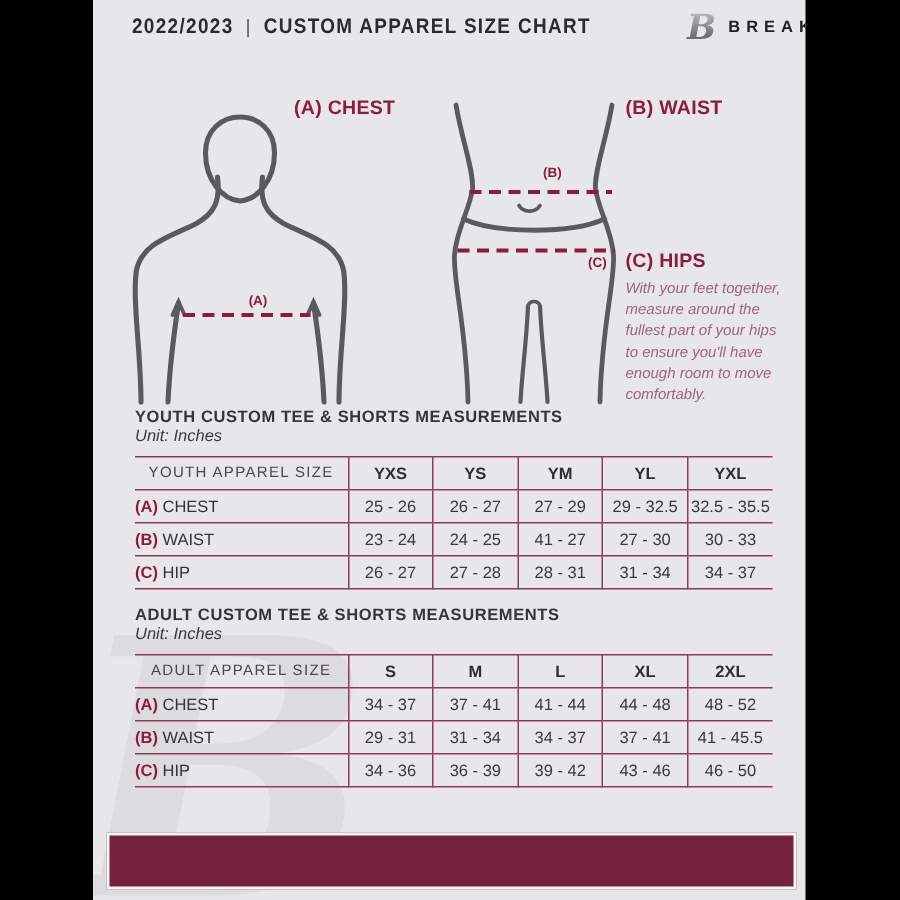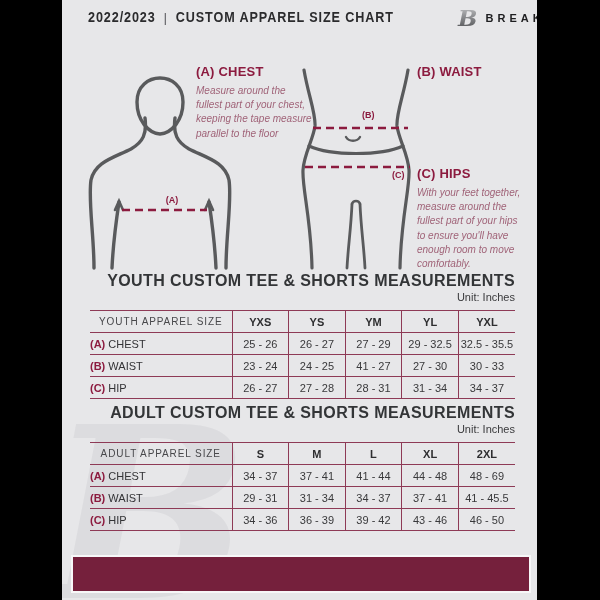--- a/index.html
+++ b/index.html
@@ -41,22 +41,22 @@
   #fig-lower{left:234px;top:58px;}
   .measure-label{position:absolute;font-weight:bold;font-size:9px;color:var(--maroon-bright);}
   #label-a{left:95px;top:195px;width:30px;text-align:center;}
   #label-b{left:300px;top:110px;}
   #label-c{left:330px;top:170px;}
 
   
   .table-block{position:absolute;left:28px;width:425px;z-index:2;}
   #youth-block{top:272px;}
   #adult-block{top:404px;}
-  .tbl-title{text-align:right;font-weight:bold;font-size:16px;letter-spacing:.4px;color:#333537;}
-  .tbl-unit{text-align:right;font-size:11px;color:#3a3a3c;margin-top:1px;}
+  .tbl-title{text-align:left;font-weight:bold;font-size:11px;letter-spacing:.4px;color:#333537;}
+  .tbl-unit{text-align:left;font-style:italic;font-size:11px;color:#3a3a3c;margin-top:1px;}
   table.size-table{border-collapse:collapse;width:425px;margin-top:7px;table-layout:fixed;background:transparent;}
   table.size-table col.c0{width:142px;}
   table.size-table th,table.size-table td{border:1px solid var(--maroon-border);height:21px;padding:0;}
   table.size-table tr > *:first-child{border-left:none;}
   table.size-table tr > *:last-child{border-right:none;}
   th.lbl-head{font-weight:normal;font-size:10px;letter-spacing:.9px;color:#48484b;text-align:center;padding-left:12px;}
   th.size-head{font-weight:bold;font-size:11px;color:#2e2e30;}
   td.row-label{text-align:left;padding-left:12px;font-size:11px;color:#333336;}
   td.row-label .pfx{color:var(--maroon-bright);font-weight:bold;}
   td.val{font-size:11px;color:var(--ink-soft);text-align:center;}
@@ -125,21 +125,20 @@
       </g>
       <path d="M 17 70 L 112 70" stroke="var(--maroon-bright)" stroke-width="2.6" stroke-dasharray="8 5" fill="none"></path>
       <path d="M 9 109 L 114 109" stroke="var(--maroon-bright)" stroke-width="2.6" stroke-dasharray="8 5" fill="none"></path>
     </svg>
 
     <span id="label-a" class="measure-label">(A)</span>
     <span id="label-b" class="measure-label">(B)</span>
     <span id="label-c" class="measure-label">(C)</span>
 
     <div id="chest-heading" class="guide-heading">(A) CHEST</div>
-    <div id="chest-desc" class="guide-desc">Measure around the fullest part of your chest, keeping the tape measure parallel to the floor</div>
     <div id="waist-heading" class="guide-heading">(B) WAIST</div>
     <div id="hips-heading" class="guide-heading">(C) HIPS</div>
     <div id="hips-desc" class="guide-desc">With your feet together, measure around the fullest part of your hips to ensure you'll have enough room to move comfortably.</div>
 
     <div id="youth-block" class="table-block">
       <div class="tbl-title">YOUTH CUSTOM TEE &amp; SHORTS MEASUREMENTS</div>
       <div class="tbl-unit">Unit: Inches</div>
       <table class="size-table">
         <colgroup>
             <col class="c0">
@@ -222,21 +221,21 @@
         <tbody>
           <tr>
             <td class="row-label">
               <span class="pfx">(A)</span>
               <span>CHEST</span>
             </td>
             <td class="val">34 - 37</td>
             <td class="val">37 - 41</td>
             <td class="val">41 - 44</td>
             <td class="val">44 - 48</td>
-            <td class="val">48 - 69</td>
+            <td class="val">48 - 52</td>
           </tr>
           <tr>
             <td class="row-label">
               <span class="pfx">(B)</span>
               <span>WAIST</span>
             </td>
             <td class="val">29 - 31</td>
             <td class="val">31 - 34</td>
             <td class="val">34 - 37</td>
             <td class="val">37 - 41</td>

